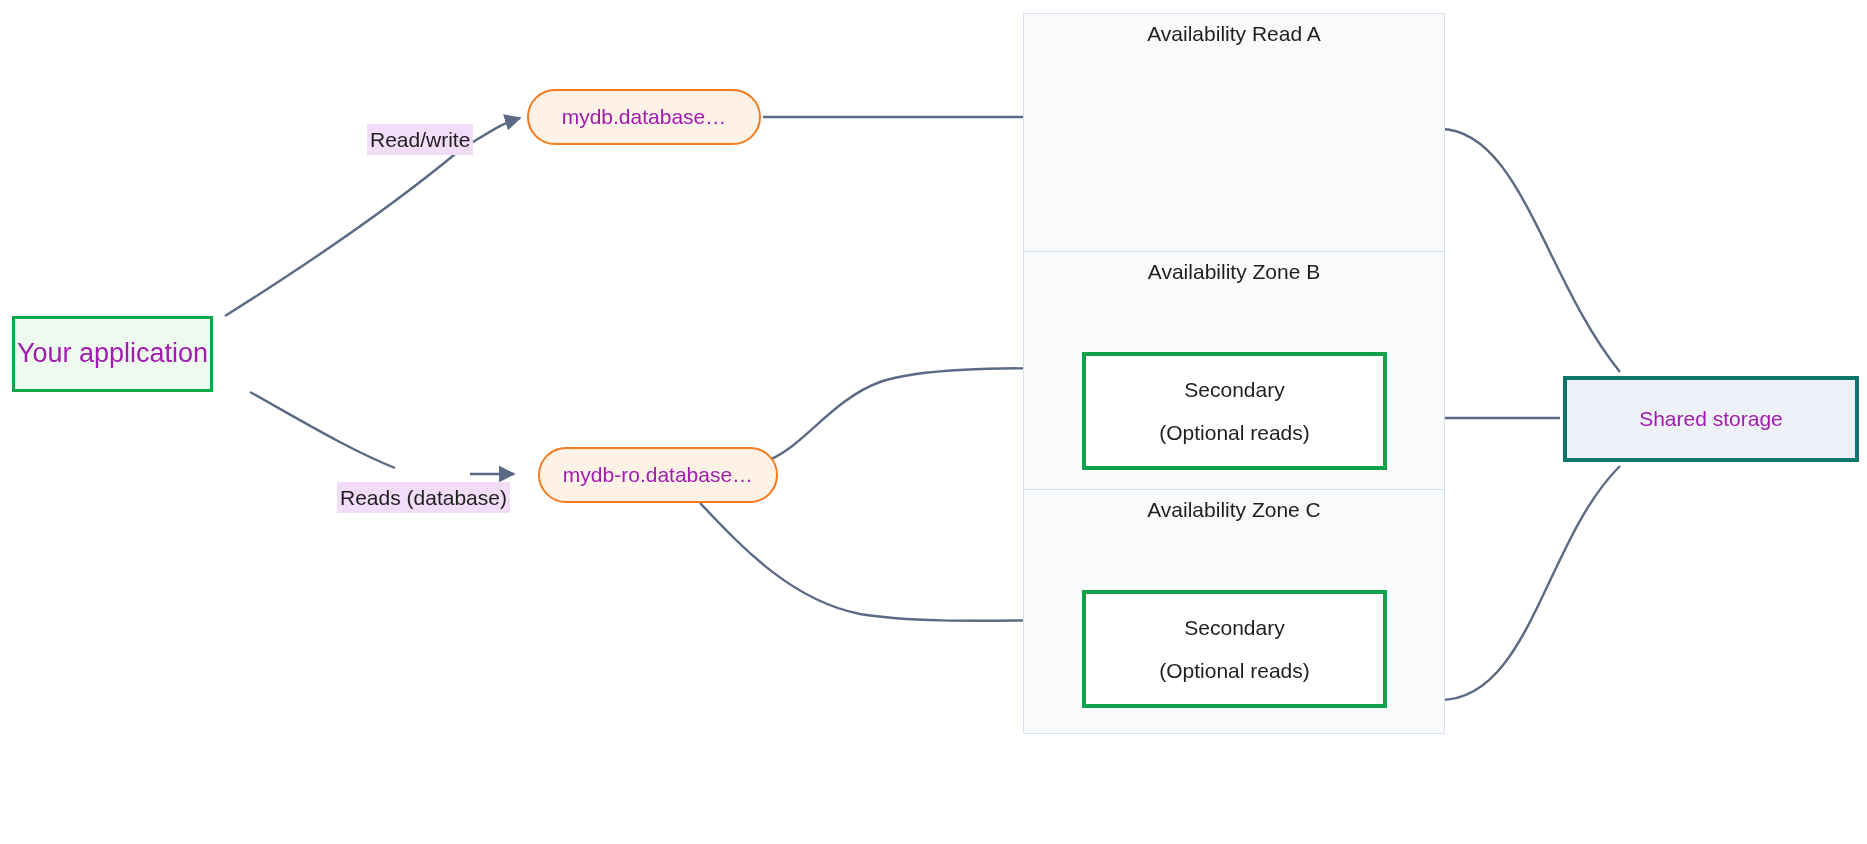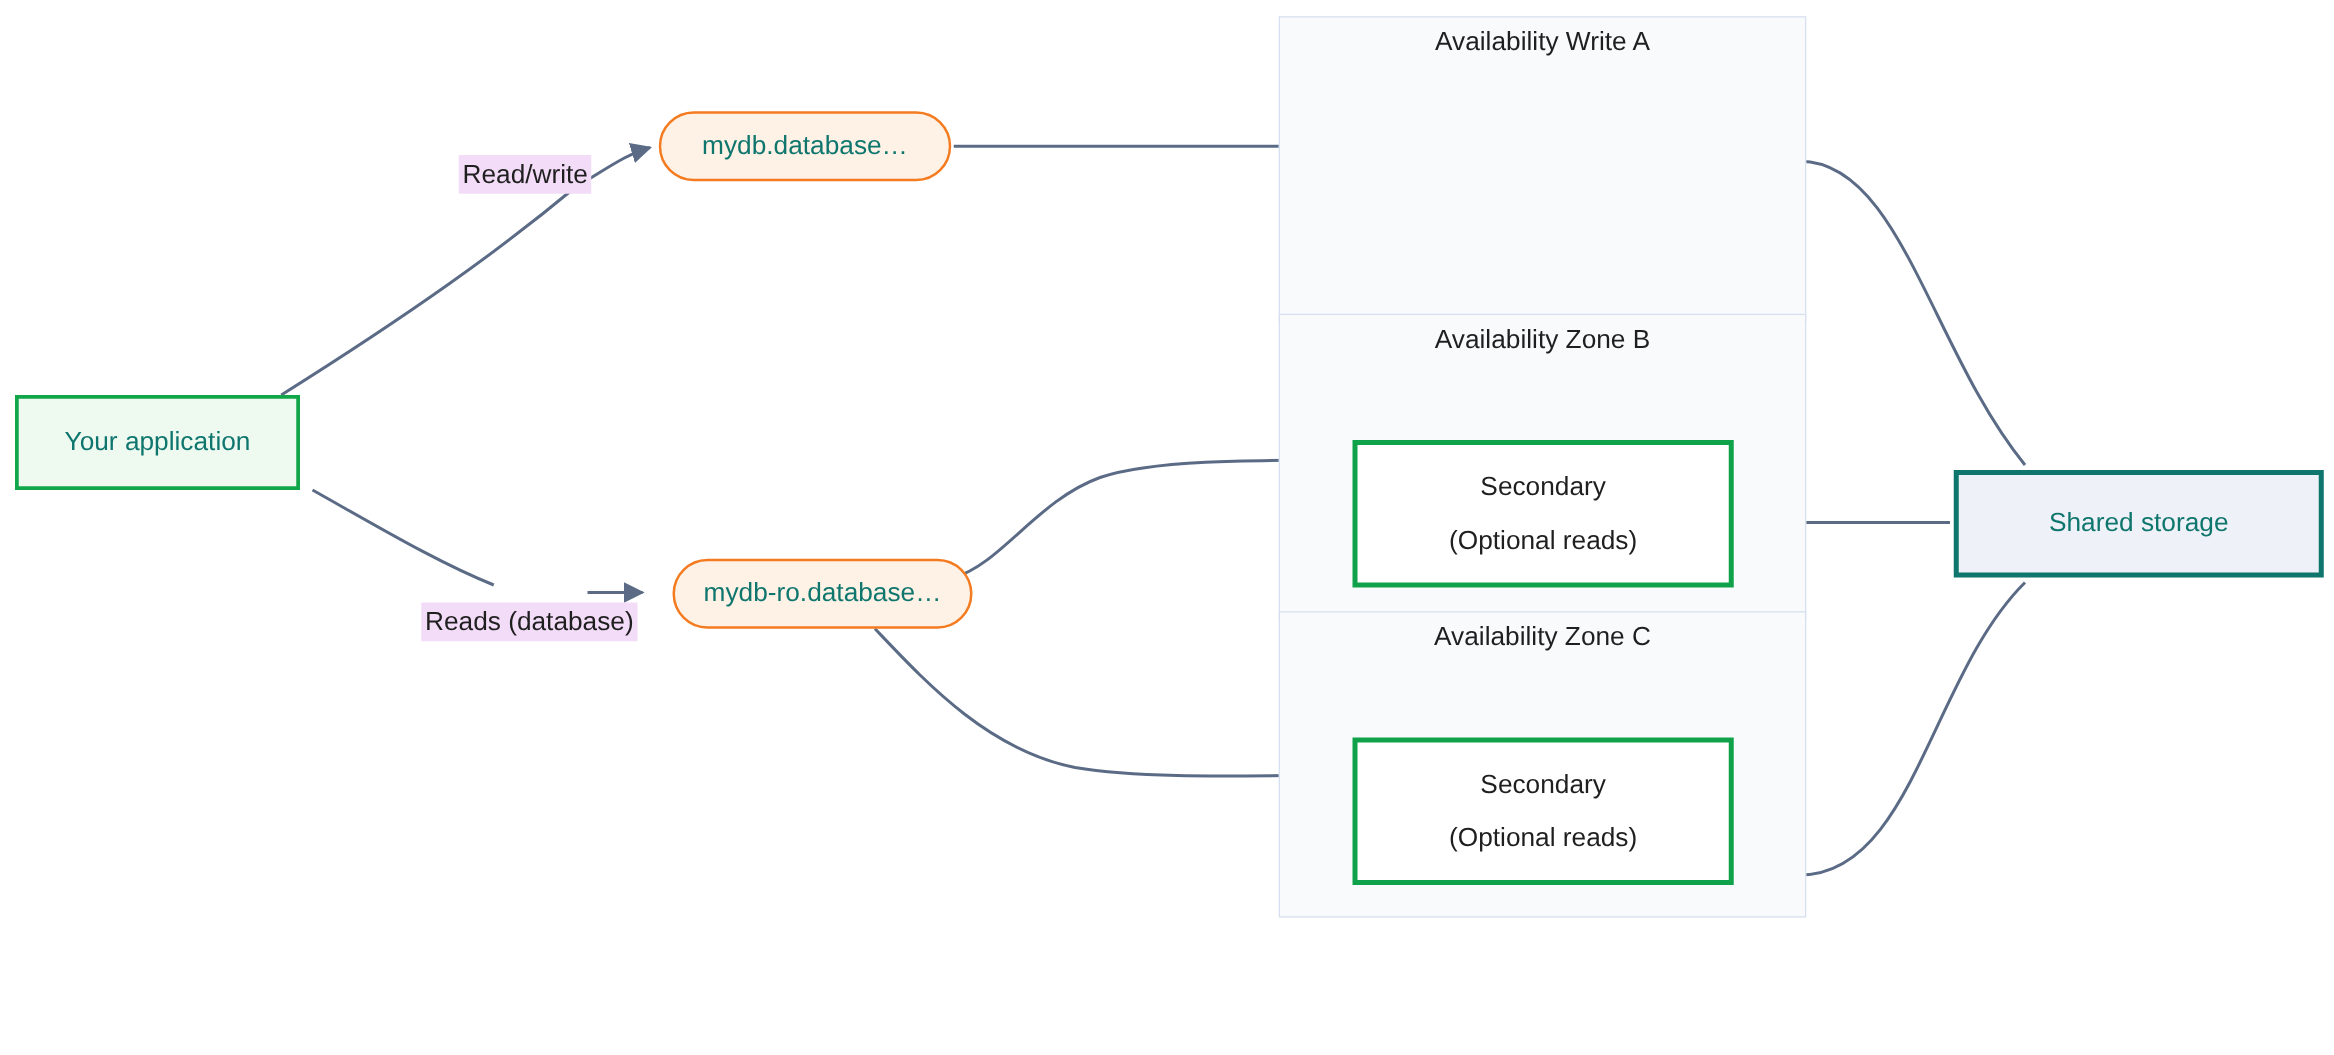--- a/index.html
+++ b/index.html
@@ -28,34 +28,34 @@
     pointer-events: none;
   }
   .node {
     position: absolute;
     box-sizing: border-box;
     display: flex;
     flex-direction: column;
     align-items: center;
     justify-content: center;
     text-align: center;
-    color: #0f766e;
+    color: #a21caf;
     font-size: 21px;
     line-height: 1.32;
   }
 
   
   #app-node {
     left: 12px;
     top: 316px;
-    width: 228px;
+    width: 201px;
     height: 76px;
     background: #eefaf0;
     border: 3px solid #11a64a;
-    font-size: 21px;
+    font-size: 27px;
   }
 
   
   .endpoint {
     background: #fdf2e5;
     border: 2.5px solid #f47b20;
     border-radius: 999px;
     height: 56px;
     font-size: 21px;
     padding: 0 14px;
@@ -189,21 +189,21 @@
   <div class="edge-label" id="label-ro">Reads (database)</div>
 
   <div class="node endpoint" id="endpoint-rw">
     <span>mydb.database…</span>
   </div>
   <div class="node endpoint" id="endpoint-ro">
     <span>mydb-ro.database…</span>
   </div>
 
   <div class="az" id="az-a">
-    <div class="az-title">Availability Write A</div>
+    <div class="az-title">Availability Read A</div>
   </div>
 
   <div class="az" id="az-b">
     <div class="az-title">Availability Zone B</div>
   </div>
   <div class="instance secondary-node" id="secondary-b">
     <div class="title">Secondary</div>
     <div class="detail">(Optional reads)</div>
   </div>
 

